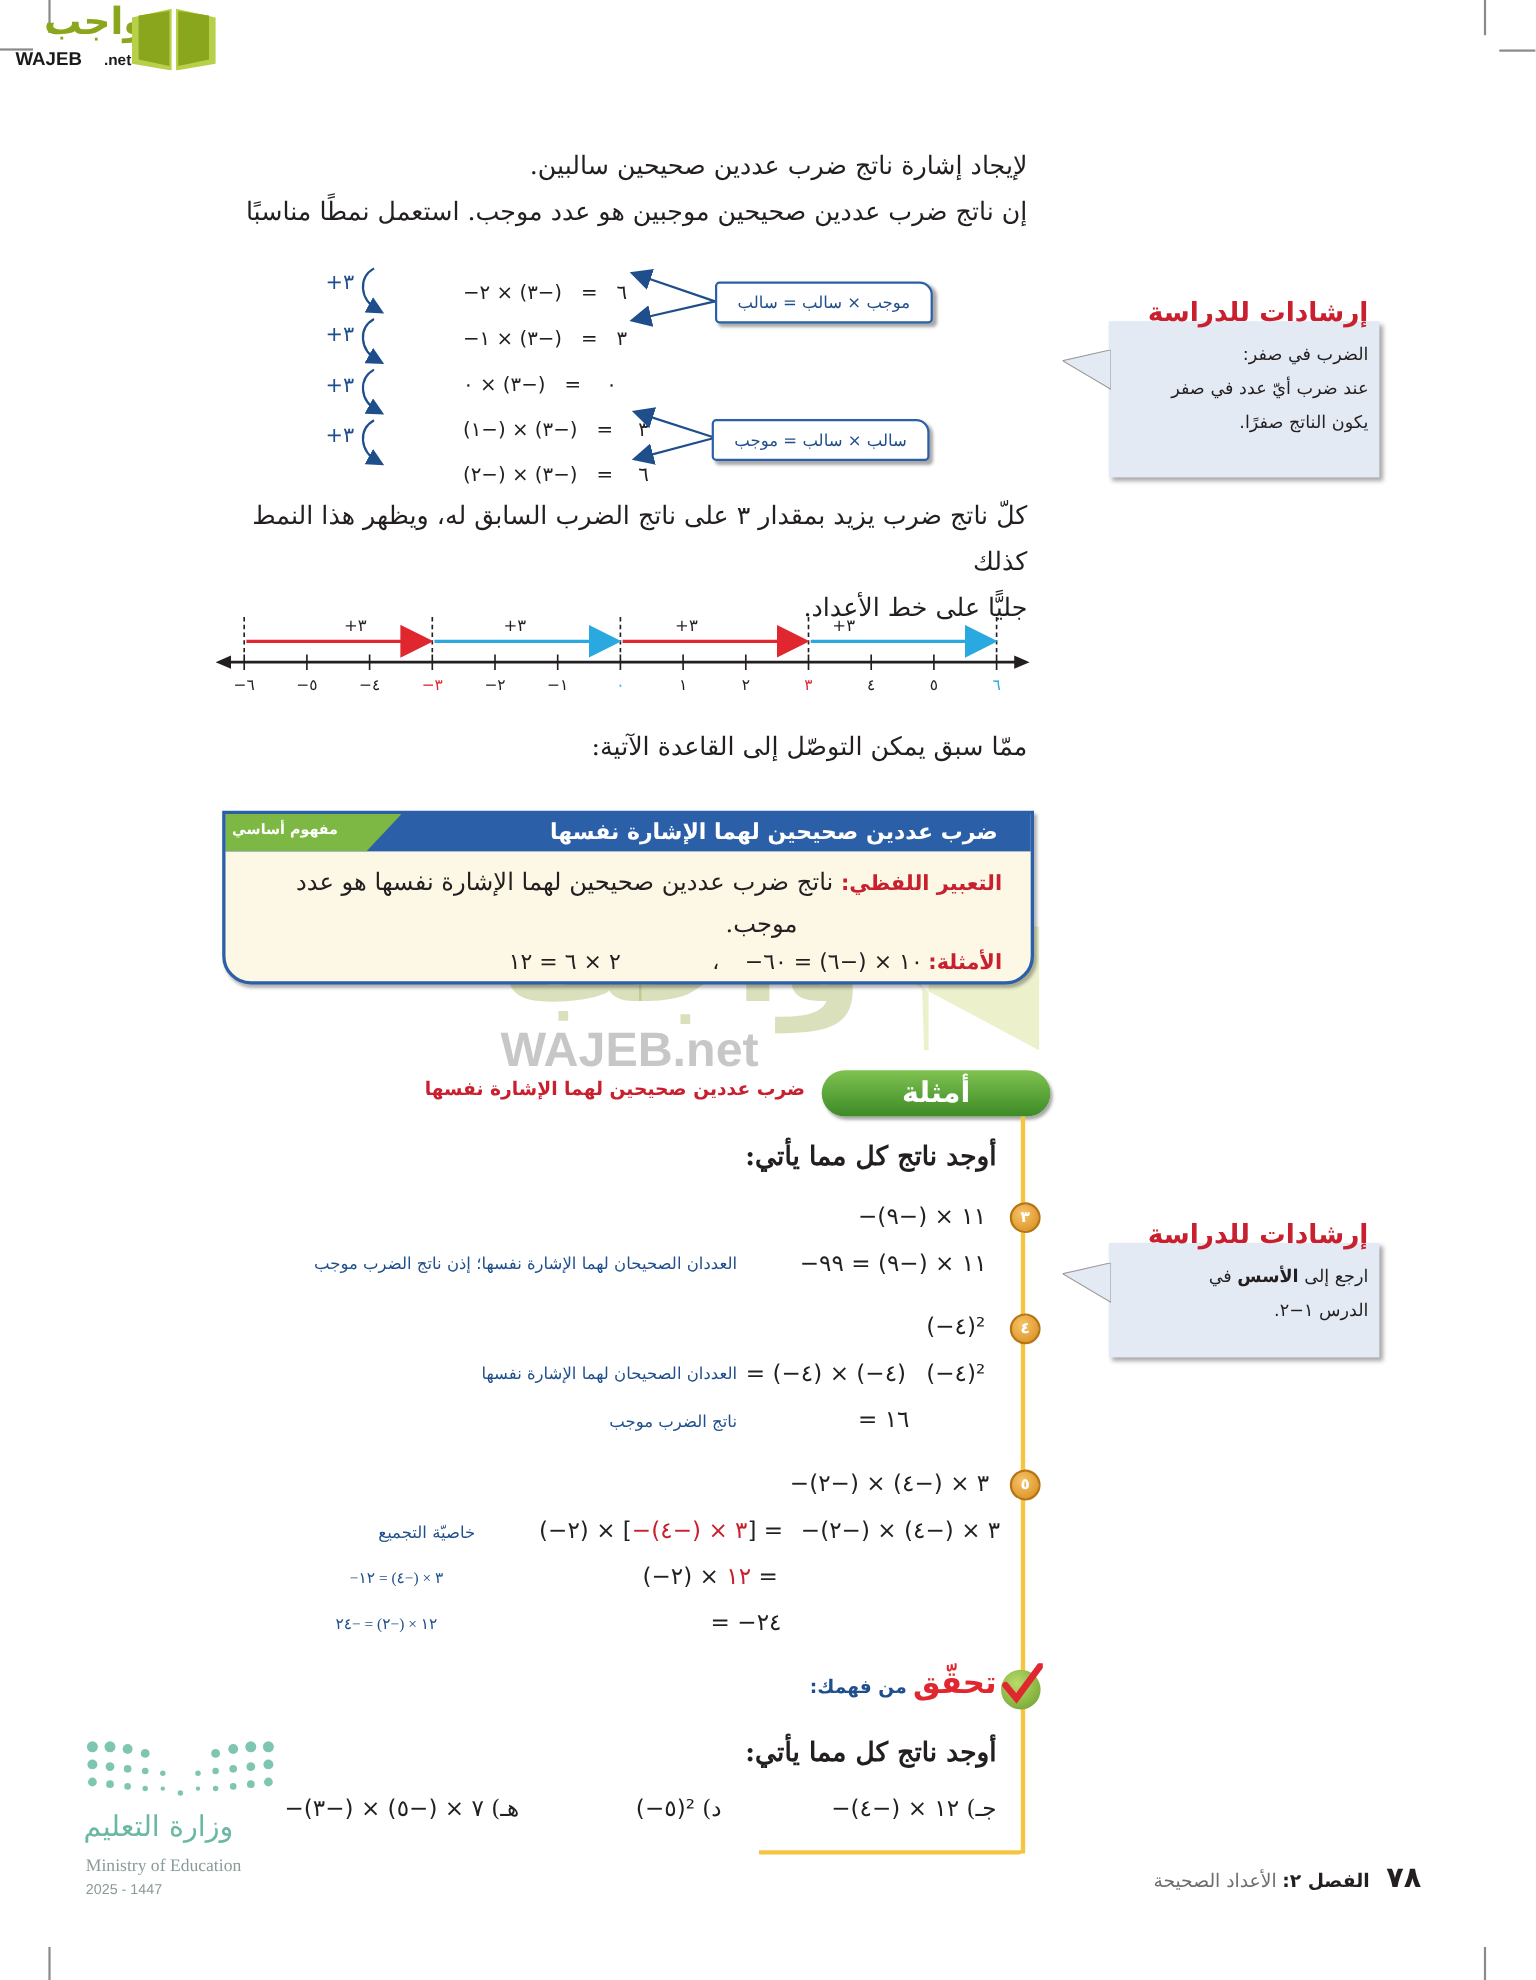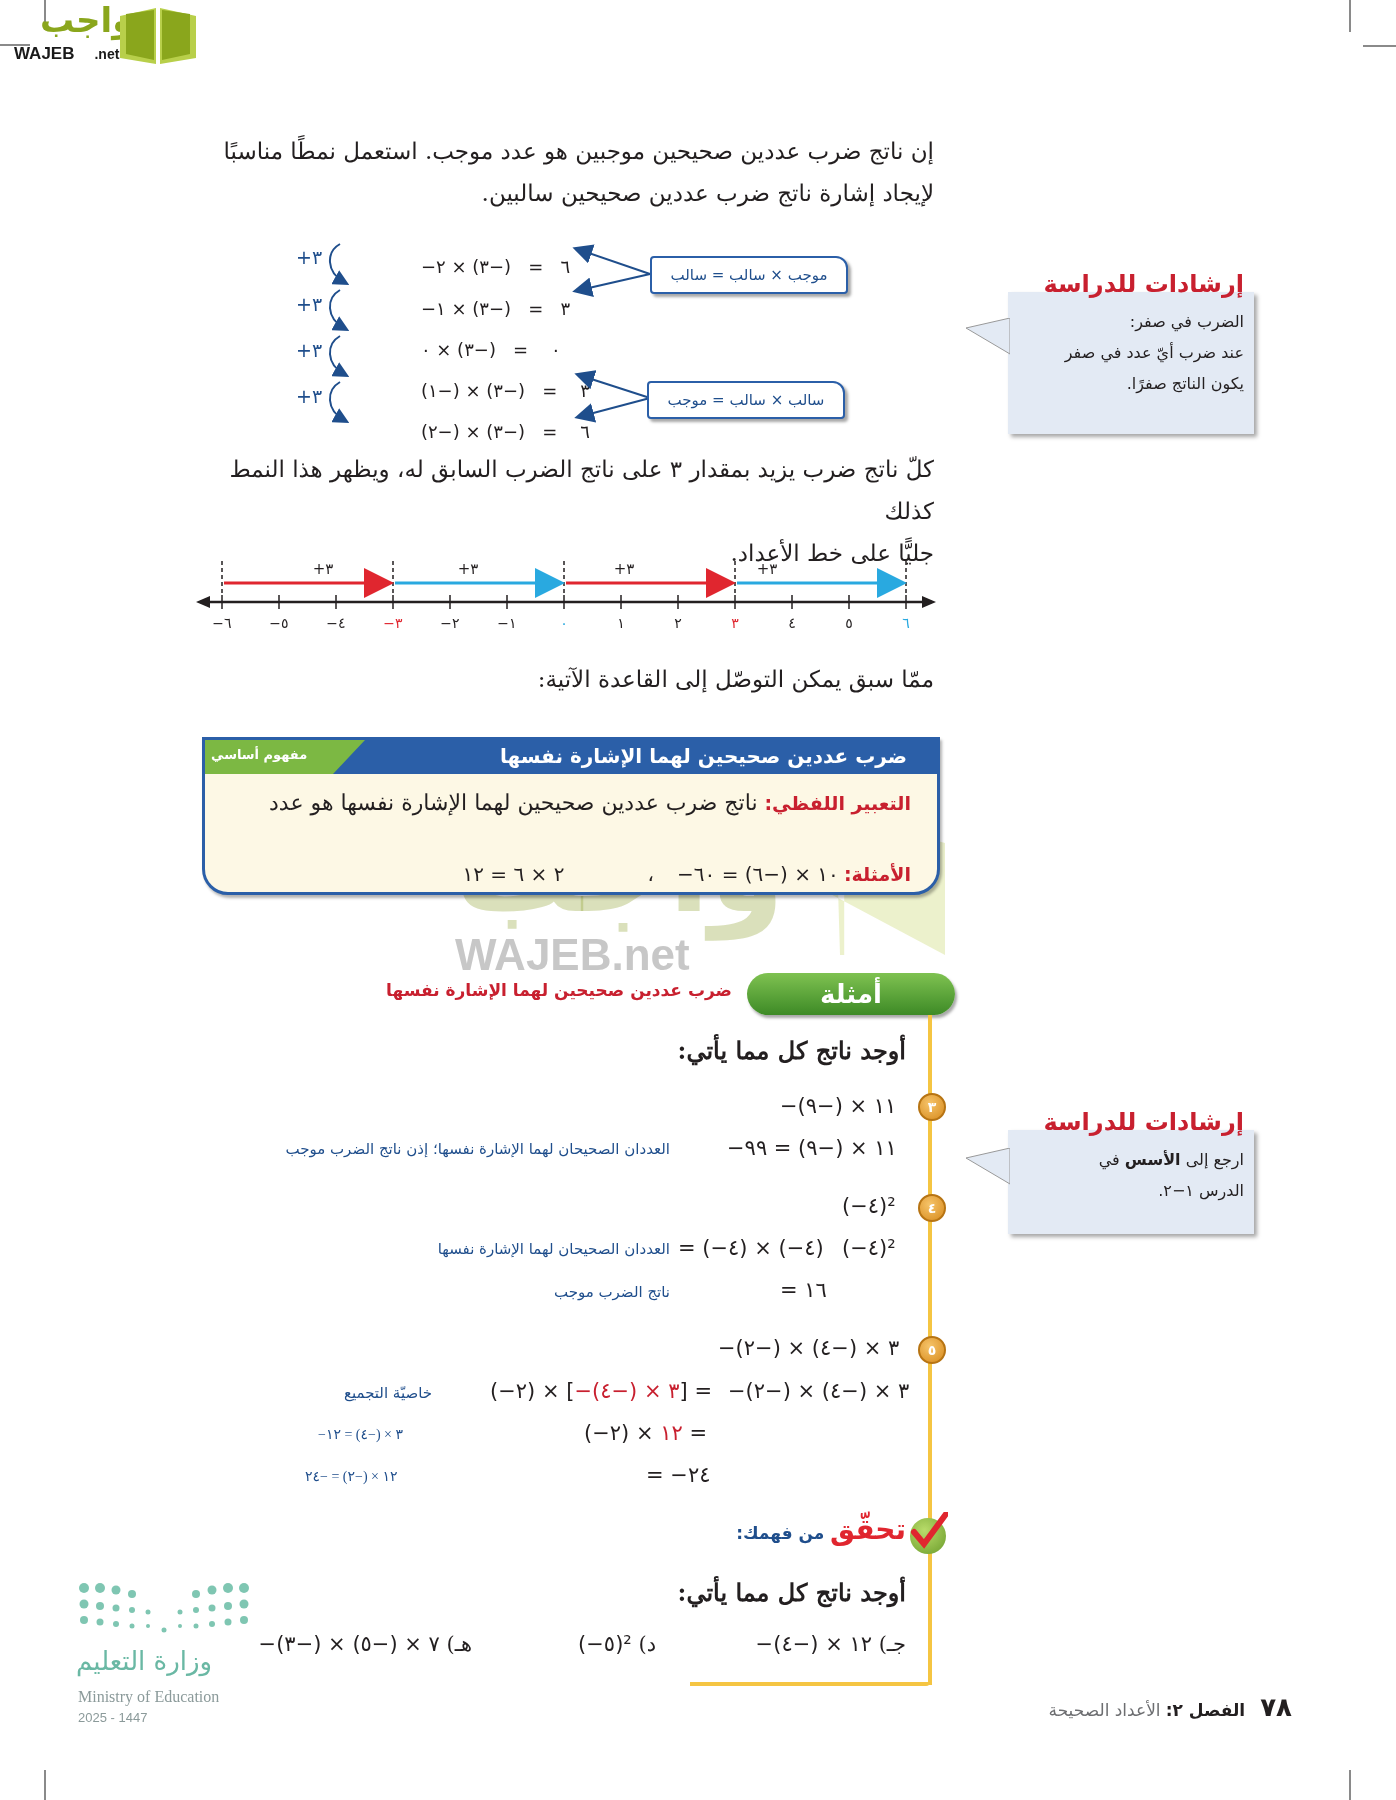--- a/index.html
+++ b/index.html
@@ -83,22 +83,22 @@
   <span class="logo-en"><span>WAJEB</span><small>.net</small></span>
   <svg class="logo-book" width="80" height="58" viewBox="0 0 80 58">
     <polygon points="2,10 38,2 38,58 2,52" fill="#b8cf4a"></polygon>
     <polygon points="42,2 78,10 78,52 42,58" fill="#b8cf4a"></polygon>
     <polygon points="8,8 36,4 36,54 8,48" fill="#8aa61c"></polygon>
     <polygon points="44,4 72,8 72,48 44,54" fill="#8aa61c"></polygon>
   </svg>
 </div>
 
 <div class="abs para rtl" style="right:462px;top:130px;width:760px;">
+  <div>لإيجاد إشارة ناتج ضرب عددين صحيحين سالبين.</div>
   <div>إن ناتج ضرب عددين صحيحين موجبين هو عدد موجب. استعمل نمطًا مناسبًا</div>
-  <div>لإيجاد إشارة ناتج ضرب عددين صحيحين سالبين.</div>
 </div>
 
 <div>
   <div class="pattern-row" style="left:398px;top:235px;">
     <span>−٦</span>   =   <span>(−٣)</span> × <span>٢</span>
   </div>
   <div class="pattern-row" style="left:398px;top:277px;">
     <span>−٣</span>   =   <span>(−٣)</span> × <span>١</span>
   </div>
   <div class="pattern-row" style="left:398px;top:318px;">
@@ -228,20 +228,21 @@
 <div class="concept">
   <div class="concept-head">
     <div class="concept-tag">
         <span>مفهوم أساسي</span>
       </div>
     <div class="concept-title">ضرب عددين صحيحين لهما الإشارة نفسها</div>
   </div>
   <div class="abs rtl" style="right:26px;top:44px;width:680px;font-size:22px;line-height:38px;text-align:right;">
     <span class="red-label">التعبير اللفظي:</span>
     <span>ناتج ضرب عددين صحيحين لهما الإشارة نفسها هو عدد</span>
+    <div style="padding-right:186px;">موجب.</div>
   </div>
   <div class="abs rtl" style="right:26px;top:122px;width:680px;text-align:right;">
     <span class="red-label">الأمثلة:</span>
     <span class="math" style="font-size:20px;margin-right:60px;direction:ltr;unicode-bidi:embed;">٢ × ٦ = ١٢</span>
     <span style="margin:0 18px;font-size:20px;">،</span>
     <span class="math" style="font-size:20px;direction:ltr;unicode-bidi:embed;">−١٠ × (−٦) = ٦٠</span>
   </div>
 </div>
 
 <div class="ex-pill">أمثلة</div>

